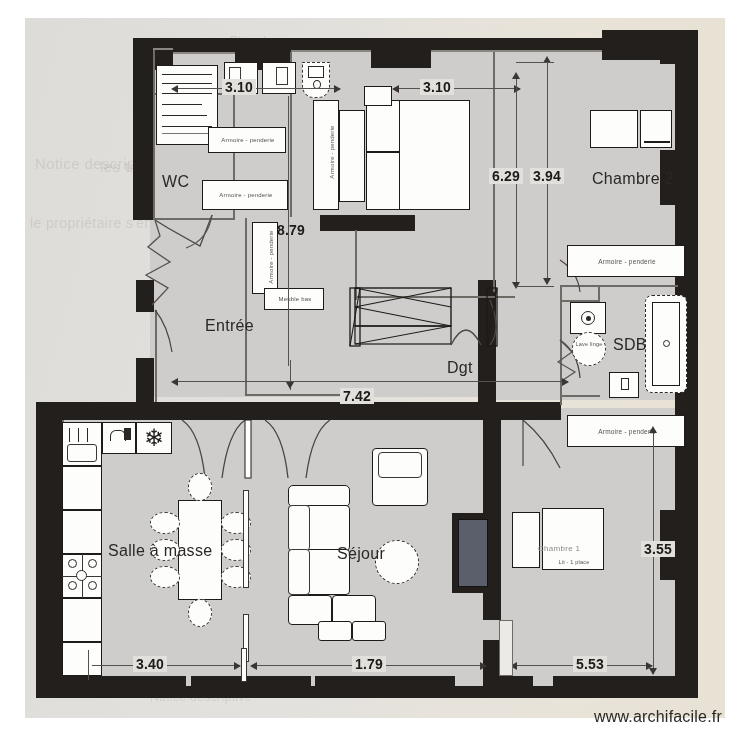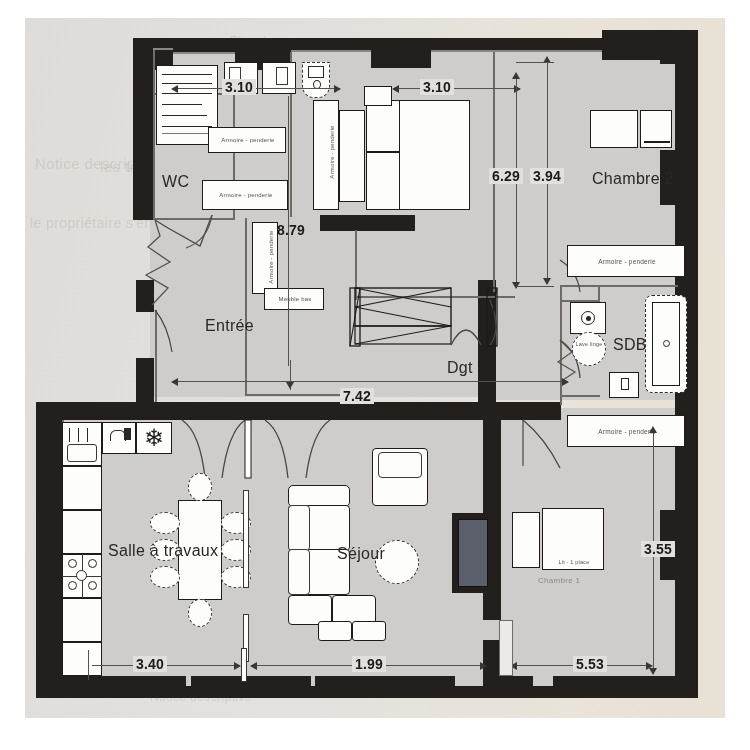--- a/index.html
+++ b/index.html
@@ -325,23 +325,23 @@
 
   <div class="furn" style="left:567px;top:415px;width:118px;height:32px;">
     <div class="flab" style="left:0;top:12px;width:118px;font-size:6.5px;">Armoire - penderie</div>
   </div>
 
   <div class="room" style="left:162px;top:173px;">WC</div>
   <div class="room" style="left:205px;top:317px;">Entrée</div>
   <div class="room" style="left:447px;top:359px;">Dgt</div>
   <div class="room" style="left:592px;top:170px;">Chambre 2</div>
   <div class="room" style="left:613px;top:336px;">SDB</div>
-  <div class="room" style="left:108px;top:542px;">Salle à travaux</div>
+  <div class="room" style="left:108px;top:542px;">Salle à masse</div>
   <div class="room" style="left:337px;top:545px;">Séjour</div>
-  <div class="room faint" style="left:538px;top:576px;">Chambre 1</div>
+  <div class="room faint" style="left:538px;top:544px;">Chambre 1</div>
 
   <div class="dimline" style="left:178px;top:88px;width:162px;height:1px;"></div>
   <div class="ar ar-l" style="left:171px;top:85px;"></div>
   <div class="ar ar-r" style="left:334px;top:85px;"></div>
   <div class="dim" style="left:222px;top:79px;">3.10</div>
 
   <div class="dimline" style="left:398px;top:88px;width:122px;height:1px;"></div>
   <div class="ar ar-l" style="left:392px;top:85px;"></div>
   <div class="ar ar-r" style="left:514px;top:85px;"></div>
   <div class="dim" style="left:420px;top:79px;">3.10</div>
@@ -369,28 +369,29 @@
   <div class="ar ar-d" style="left:286px;top:382px;"></div>
 
   <div class="dimline" style="left:92px;top:665px;width:148px;height:1px;"></div>
   <div class="ar ar-r" style="left:234px;top:662px;"></div>
   <div class="dim" style="left:133px;top:656px;">3.40</div>
   <div class="dimv" style="left:88px;top:650px;height:30px;"></div>
 
   <div class="dimline" style="left:254px;top:665px;width:232px;height:1px;"></div>
   <div class="ar ar-l" style="left:250px;top:662px;"></div>
   <div class="ar ar-r" style="left:480px;top:662px;"></div>
-  <div class="dim" style="left:352px;top:656px;">1.99</div>
+  <div class="dim" style="left:352px;top:656px;">1.79</div>
   <div class="furn" style="left:241px;top:648px;width:6px;height:34px;border-color:#3a3633;"></div>
 
   <div class="dimline" style="left:516px;top:665px;width:136px;height:1px;"></div>
   <div class="ar ar-l" style="left:510px;top:662px;"></div>
   <div class="ar ar-r" style="left:646px;top:662px;"></div>
   <div class="dim" style="left:573px;top:656px;">5.53</div>
   <div class="furn" style="left:499px;top:620px;width:14px;height:56px;border-color:#6e6a66;background:#eceae7;"></div>
 
   <div class="dimv" style="left:653px;top:432px;height:242px;"></div>
   <div class="ar ar-u" style="left:649px;top:426px;"></div>
   <div class="ar ar-d" style="left:649px;top:668px;"></div>
   <div class="dim" style="left:641px;top:541px;">3.55</div>
 
+  <div class="watermark">www.archifacile.fr</div>
 
 </div>
 
 </body></html>

